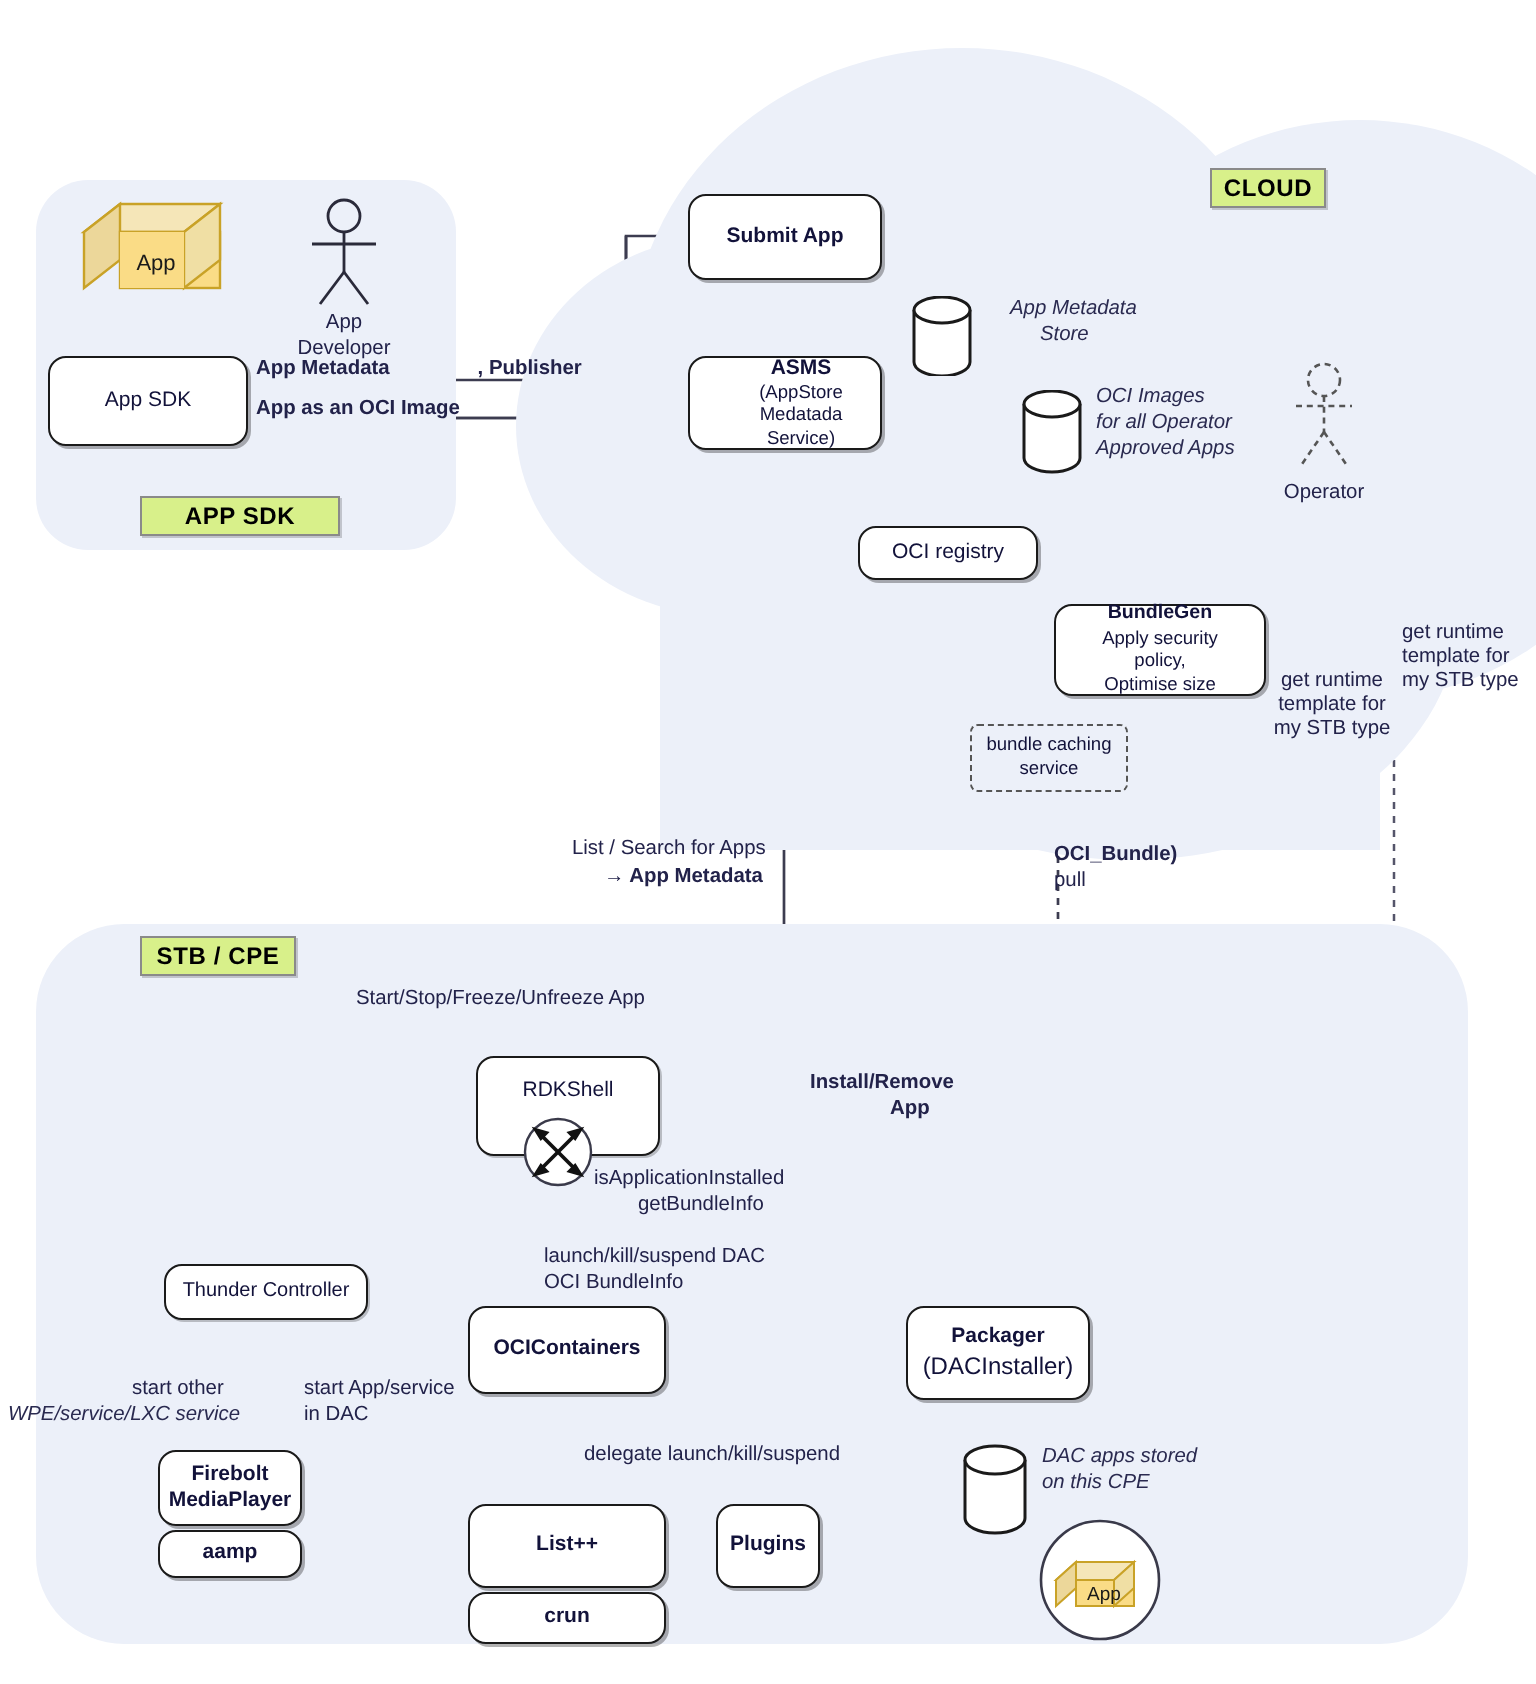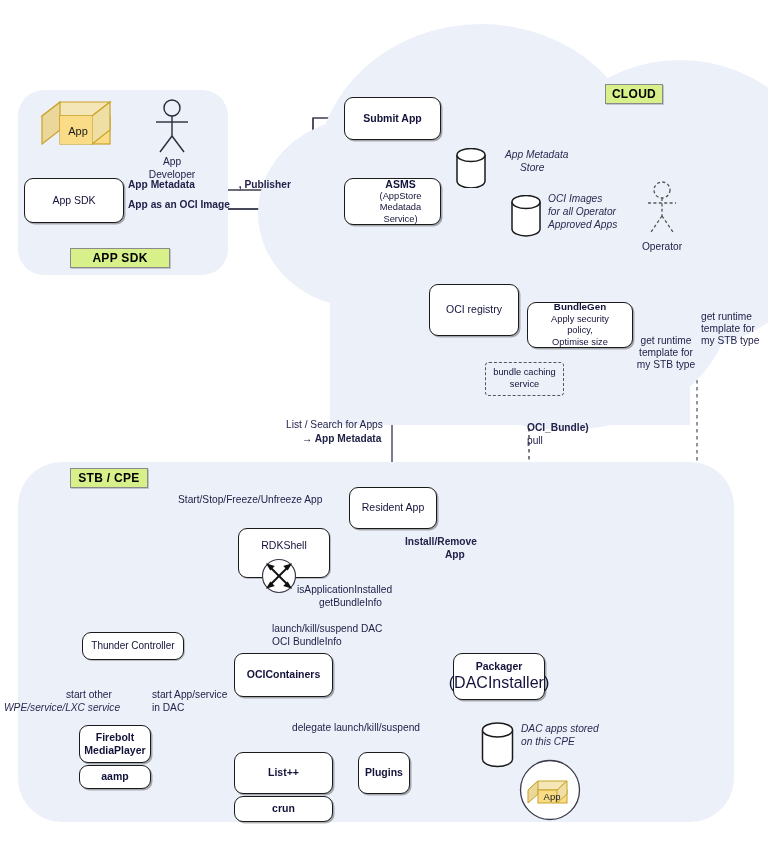--- a/index.html
+++ b/index.html
@@ -284,21 +284,21 @@
   <div class="cyl" style="left:511px; top:195px; width:30px; height:42px;">
     <svg width="30" height="42" viewBox="0 0 30 42">
       <path d="M1,7 L1,34 A14,7 0 0 0 29,34 L29,7" fill="#ffffff" stroke="#1a1a1a" stroke-width="1.5"></path>
       <ellipse cx="15" cy="7" rx="14" ry="6.5" fill="#ffffff" stroke="#1a1a1a" stroke-width="1.5"></ellipse>
     </svg>
   </div>
   <div class="lbl i" style="left:548px; top:192px;">OCI Images</div>
   <div class="lbl i" style="left:548px; top:205px;">for all Operator</div>
   <div class="lbl i" style="left:548px; top:218px;">Approved Apps</div>
 
-  <div class="node plain" style="left:429px; top:263px; width:90px; height:52px;margin-top:21px;">
+  <div class="node plain" style="left:429px; top:263px; width:90px; height:27px;">
     <span class="t1">OCI registry</span>
   </div>
 
   <div class="node" style="left:527px; top:302px; width:106px; height:46px;">
     <span class="t1" style="font-size:9.8px;">BundleGen</span>
     <span class="t2" style="font-size:9.3px;">Apply security</span>
     <span class="t2" style="font-size:9.3px;">policy,</span>
     <span class="t2" style="font-size:9.3px;">Optimise size</span>
   </div>
 
@@ -330,23 +330,20 @@
   <div class="lbl" style="left:286px; top:418px;">List / Search for Apps</div>
   <div class="lbl b" style="left:302px; top:432px;">→ App Metadata</div>
 
   <div class="lbl b" style="left:527px; top:421px;">OCI_Bundle)</div>
   <div class="lbl" style="left:527px; top:434px;">pull</div>
 
   <div class="badge" style="left:70px; top:468px; width:78px; height:20px;">
     <span>STB / CPE</span>
   </div>
 
-  <div class="node plain" style="left:349px; top:487px; width:88px; height:42px;">
-    <span class="t1">Resident App</span>
-  </div>
 
   <div class="node plain thin" style="left:238px; top:528px; width:92px; height:50px;">
     <span class="t1" style="margin-bottom:14px;">RDKShell</span>
   </div>
 
   <div class="circ-icon" style="left:261px; top:558px; width:36px; height:36px;">
     <svg width="36" height="36" viewBox="0 0 36 36">
       <circle cx="18" cy="18" r="16.5" fill="#ffffff" stroke="#3a3a4a" stroke-width="1.2"></circle>
       <g stroke="#111" stroke-width="1.9" fill="#111">
         <line x1="18" y1="18" x2="9" y2="27"></line>
@@ -364,21 +361,21 @@
   <div class="node plain thin" style="left:82px; top:632px; width:102px; height:28px;">
     <span class="t1" style="font-size:10px;">Thunder Controller</span>
   </div>
 
   <div class="node" style="left:234px; top:653px; width:99px; height:44px;">
     <span class="t1">OCIContainers</span>
   </div>
 
   <div class="node" style="left:453px; top:653px; width:92px; height:47px;">
     <span class="t1">Packager</span>
-    <span class="t2" style="font-size:16px;">(DACInstaller)</span>
+    <span class="t2" style="font-size:12px;">(DACInstaller)</span>
   </div>
 
   <div class="node" style="left:79px; top:725px; width:72px; height:38px;">
     <span class="t1">Firebolt</span>
     <span class="t1">MediaPlayer</span>
   </div>
   <div class="node" style="left:79px; top:765px; width:72px; height:24px;">
     <span class="t1">aamp</span>
   </div>
 

